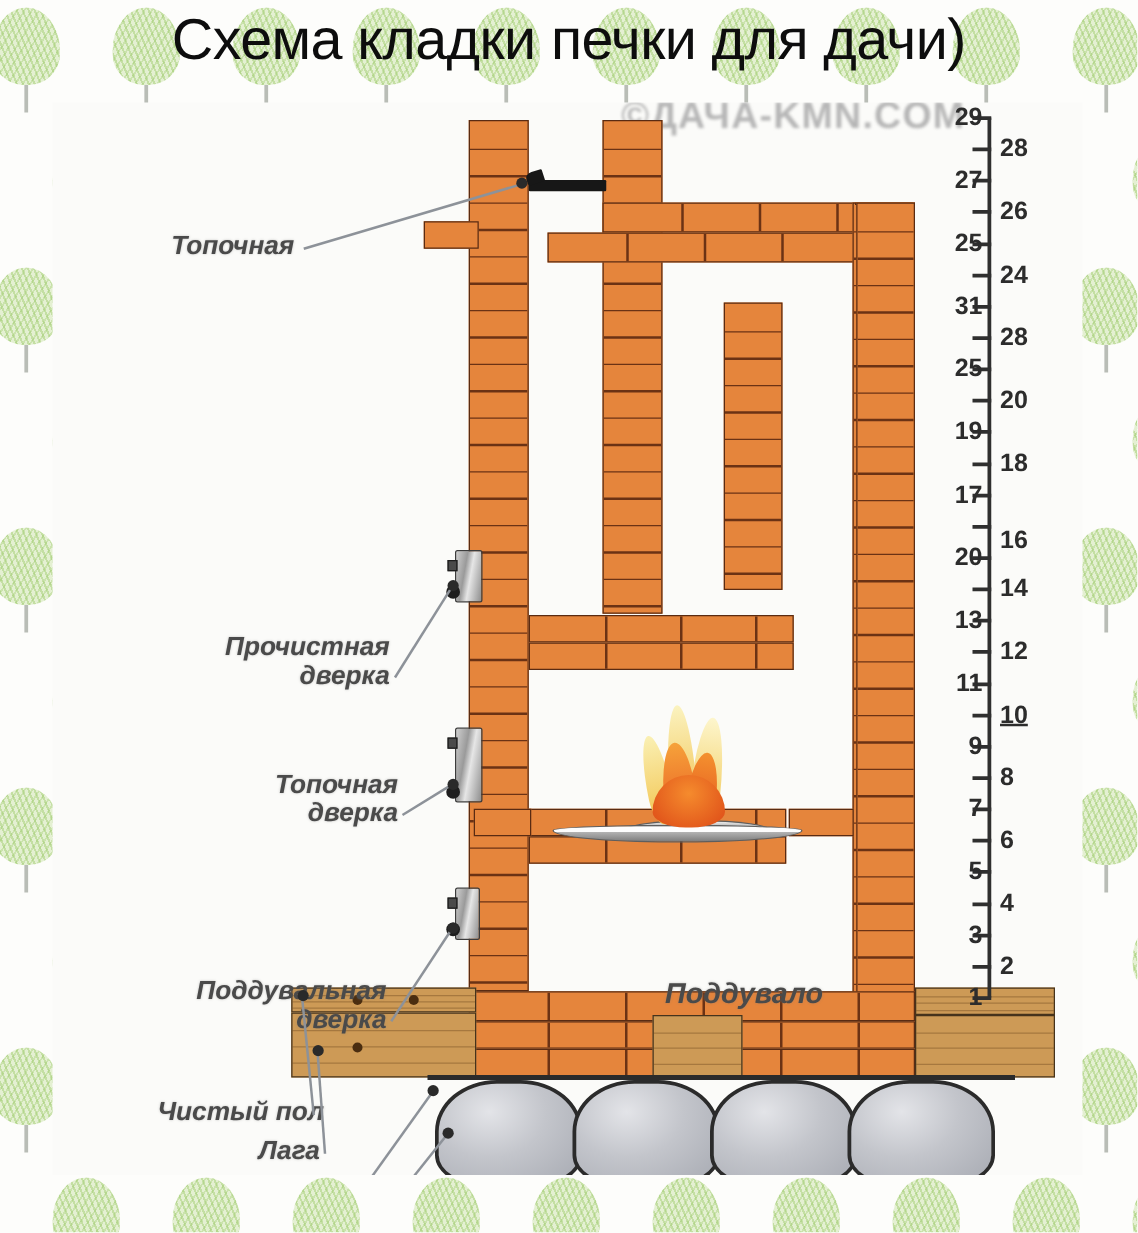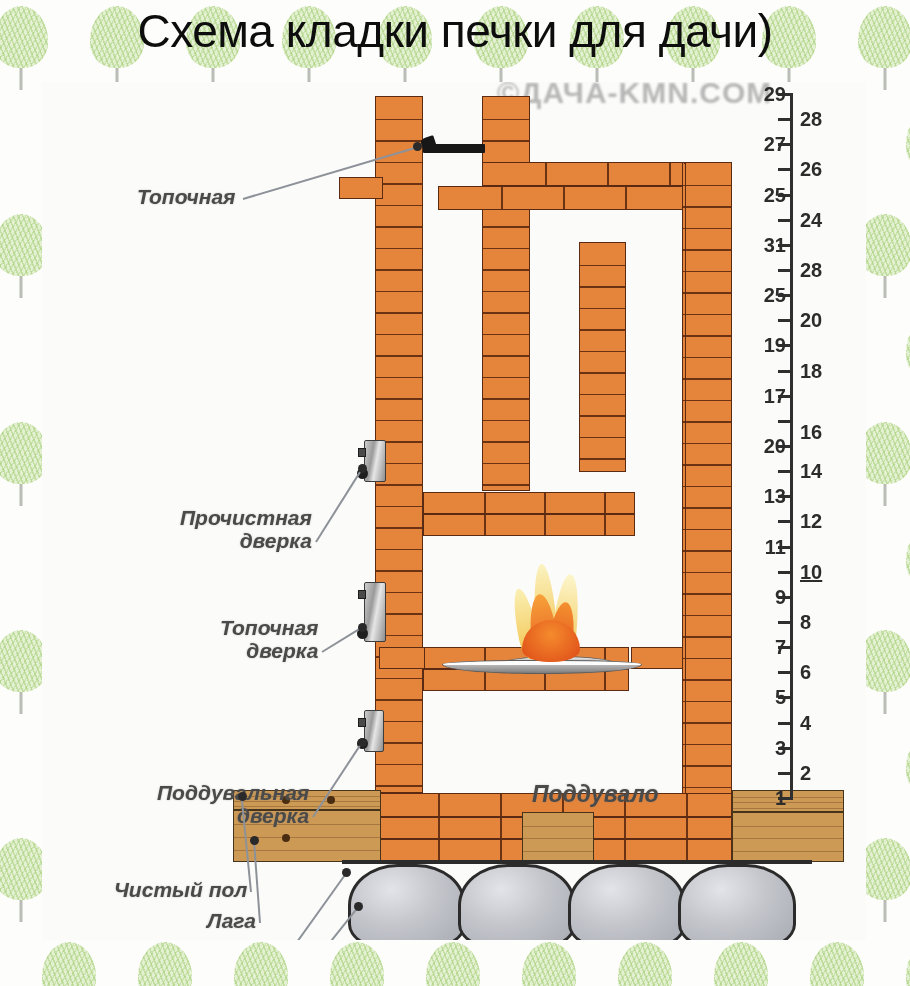--- a/index.html
+++ b/index.html
@@ -715,21 +715,21 @@
       <div class="leader" style="left: 273.875px; top: 459.344px; width: 86.6419px; transform: rotate(-57.8347deg);"></div>
       <div class="dot" style="left: 316px; top: 382px;"></div>
       <div class="label" style="left: 178px; top: 535px;">Топочная
 дверка</div>
       <div class="leader" style="left: 280.438px; top: 569.344px; width: 46.4522px; transform: rotate(-31.605deg);"></div>
       <div class="dot" style="left: 316px; top: 541px;"></div>
       <div class="label" style="left: 115px; top: 700px;">Поддувальная
 дверка</div>
       <div class="leader" style="left: 271.188px; top: 734.344px; width: 88.9362px; transform: rotate(-56.712deg);"></div>
       <div class="dot" style="left: 316px; top: 656px;"></div>
-      <div class="label" style="left: 72px; top: 797px;">Чистый пол</div>
+      <div class="label" style="left: 84px; top: 797px;">Чистый пол</div>
       <div class="leader" style="left: 209.375px; top: 808.672px; width: 95.1349px; transform: rotate(-95.6553deg);"></div>
       <div class="dot" style="left: 196px; top: 710px;"></div>
       <div class="label" style="left: 165px; top: 828px;">Лага</div>
       <div class="leader" style="left: 217.984px; top: 839.672px; width: 81.8908px; transform: rotate(-94.1908deg);"></div>
       <div class="dot" style="left: 208px; top: 754px;"></div>
       <div class="leader" style="left: 239.844px; top: 879.672px; width: 110.259px; transform: rotate(-54.418deg);"></div>
       <div class="dot" style="left: 300px; top: 786px;"></div>
       <div class="leader" style="left: 246px; top: 911.672px; width: 112.189px; transform: rotate(-51.395deg);"></div>
       <div class="dot" style="left: 312px; top: 820px;"></div>
     </div>

